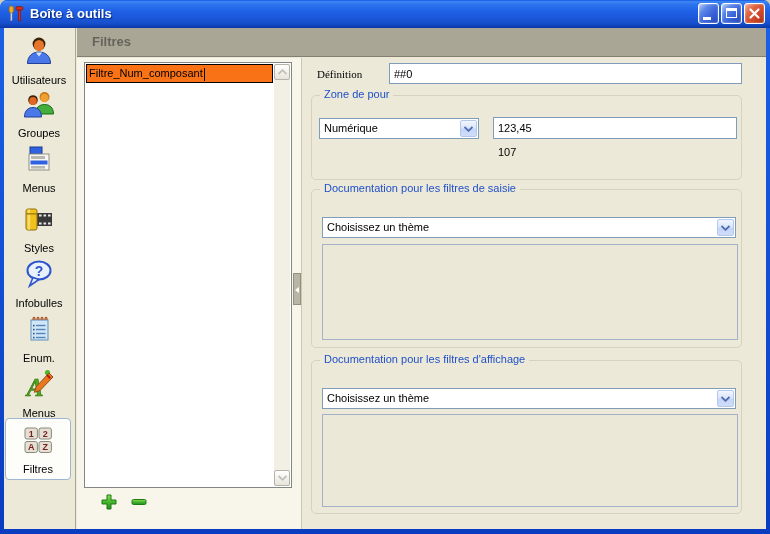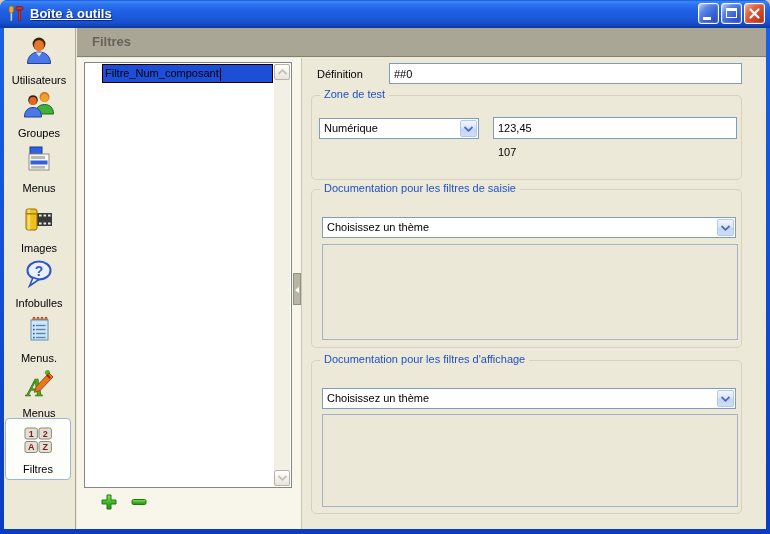--- a/index.html
+++ b/index.html
@@ -14,21 +14,20 @@
   .titlebar{
     position:absolute;top:0;left:0;right:0;height:28px;
     background:linear-gradient(180deg,#0f55e0 0%,#4188f5 6%,#2e74ee 14%,#1e5fe4 42%,#1c59dc 60%,#1750cc 82%,#0e3fb4 95%,#0a35a0 100%);
     border-radius:7px 7px 0 0;
   }
   .title-icon{position:absolute;left:7px;top:5px;width:18px;height:18px;}
   .title-text{
     position:absolute;left:30px;top:0;line-height:27px;
     color:#fff;font-size:13px;font-weight:bold;
     text-shadow:1px 1px 1px #0a2a80;
-    text-decoration:underline;
   }
   .controls{position:absolute;right:5px;top:3px;display:flex;gap:2px;}
   .wbtn{
     position:relative;width:21px;height:21px;border:1px solid #fff;border-radius:3px;
     background:linear-gradient(135deg,#b8ccf4 0%,#5a86e8 30%,#3a64d8 60%,#2548b8 100%);
     box-shadow:inset 0 0 2px rgba(255,255,255,.6);
     cursor:default;
   }
   .wbtn.close{background:linear-gradient(135deg,#f0b09a 0%,#e06a47 30%,#d2492a 60%,#a82f14 100%);}
   .glyph-min{position:absolute;left:4px;bottom:3px;width:8px;height:3px;background:#fff;}
@@ -56,22 +55,22 @@
     display:block;padding:6px 0 0 15px;font-size:13px;font-weight:bold;color:#66645a;
   }
   
   .list-panel{position:absolute;left:73px;top:30px;bottom:0;width:224px;background:#f8f6eb;}
   .listbox{
     position:absolute;left:7px;top:4px;width:208px;height:426px;
     background:#fff;border:1px solid #848681;
   }
   .edit-item{
     position:absolute;left:1px;top:1px;right:18px;height:19px;
-    background:#1d4ed8;border:1px solid #000;line-height:17px;padding-left:2px;
-    white-space:nowrap;overflow:hidden;margin-left:16px;
+    background:#f97316;border:1px solid #000;line-height:17px;padding-left:2px;
+    white-space:nowrap;overflow:hidden;
   }
   .caret{display:inline-block;width:1px;height:13px;background:#000;vertical-align:middle;margin-left:1px;}
   .scrollbar{position:absolute;top:1px;right:1px;bottom:1px;width:16px;background:#f2f0e5;}
   .sbtn{
     position:absolute;left:0;width:16px;height:16px;border:1px solid #b5b3aa;border-radius:2px;
     background:linear-gradient(180deg,#ffffff,#e6e4da);
     display:flex;align-items:center;justify-content:center;
   }
   .sbtn.up{top:0;}
   .sbtn.down{bottom:0;}
@@ -83,21 +82,21 @@
   }
   .splitter-handle:after{
     content:"";position:absolute;left:1px;top:13px;
     border-top:3px solid transparent;border-bottom:3px solid transparent;border-right:4px solid #fdfdf6;
   }
   
   .btn-add{position:absolute;left:23px;top:435px;width:18px;height:18px;cursor:default;}
   .btn-remove{position:absolute;left:53px;top:435px;width:18px;height:18px;cursor:default;}
   
   .detail{position:absolute;left:298px;top:30px;right:0;bottom:0;}
-  .lbl{position:absolute;color:#000;}
+  .lbl{position:absolute;color:#000;font-family:Liberation Serif, serif;}
   .txtfield{
     position:absolute;border:1px solid #7f9db9;background:#fff;
     font-family:"Liberation Sans",sans-serif;font-size:11px;padding:2px 4px;color:#000;
   }
   .groupbox{
     position:absolute;border:1px solid #d6d2bd;border-radius:5px;
   }
   .groupbox>.gtitle{
     position:absolute;top:-8px;left:8px;background:#ece9d8;padding:0 4px;
     color:#2050c8;font-size:11px;
@@ -197,21 +196,21 @@
                 <rect x="25" y="11.5" width="2.6" height="2"></rect>
               <rect x="16" y="19.5" width="2.6" height="2"></rect>
                 <rect x="20.5" y="19.5" width="2.6" height="2"></rect>
                 <rect x="25" y="19.5" width="2.6" height="2"></rect>
             </g>
             <rect x="3" y="6" width="11" height="21" rx="2" fill="#f0c01c" stroke="#93700c"></rect>
             <rect x="4.6" y="6.5" width="2.6" height="20" fill="#f8dc6a"></rect>
             <rect x="3" y="10" width="11" height="1.6" fill="#a8860e"></rect>
           </svg>
         </span>
-        <span class="side-label">Images</span>
+        <span class="side-label">Styles</span>
       </div>
 
       <div class="side-item" style="top:230px">
         <span class="side-icon">
           <svg viewBox="0 0 32 32" width="32" height="32">
             <ellipse cx="16" cy="12.5" rx="11.5" ry="9" fill="#eaf1fe" stroke="#2c55cc" stroke-width="2"></ellipse>
             <path d="M10 19.5 L6.5 28 L16 21.5 Z" fill="#eaf1fe" stroke="#2c55cc" stroke-width="1.6"></path>
             <text x="16" y="17.5" font-size="14" font-weight="bold" fill="#2c55cc" text-anchor="middle" font-family="Liberation Sans, sans-serif">?</text>
           </svg>
         </span>
@@ -230,21 +229,21 @@
                 <line x1="13" y1="24.5" x2="22.5" y2="24.5"></line>
             </g>
             <g fill="#38577a">
               <rect x="10" y="11.8" width="1.6" height="1.6"></rect>
                 <rect x="10" y="15.8" width="1.6" height="1.6"></rect>
               <rect x="10" y="19.8" width="1.6" height="1.6"></rect>
                 <rect x="10" y="23.8" width="1.6" height="1.6"></rect>
             </g>
           </svg>
         </span>
-        <span class="side-label">Menus.</span>
+        <span class="side-label">Enum.</span>
       </div>
 
       <div class="side-item" style="top:340px">
         <span class="side-icon">
           <svg viewBox="0 0 32 32" width="32" height="32">
             <text x="12" y="28" font-size="25" font-weight="bold" font-style="italic" fill="#52a81e" stroke="#2a6a0c" stroke-width="0.6" text-anchor="middle" font-family="Liberation Serif, serif">A</text>
             <circle cx="24.5" cy="4.5" r="2.6" fill="#4ab828"></circle>
             <path d="M26 5 l4 4 -13 13.5 -5.6 1.8 1.8-5.6 z" fill="#e87820" stroke="#9a4a10"></path>
             <path d="M24 7 l3.2 3.2" stroke="#b01818" stroke-width="2"></path>
           </svg>
@@ -324,21 +323,21 @@
 
     <div class="vsep"></div>
     <div class="splitter-handle"></div>
 
     <div class="detail">
 
       <span class="lbl" style="left:15px;top:10px">Définition</span>
       <input class="txtfield" style="left: 87px; top: 5px; width: 353px; height: 21px;" value="##0">
 
       <div class="groupbox" style="left:9px;top:37px;width:431px;height:85px">
-        <span class="gtitle">Zone de test</span>
+        <span class="gtitle">Zone de pour</span>
       </div>
       <div class="combo" style="left:17px;top:60px;width:160px;height:21px">
         <span class="cval">Numérique</span>
         <span class="dd">
           <svg width="9" height="6" viewBox="0 0 9 6">
               <path d="M0.5 1 L4.5 4.8 L8.5 1" fill="none" stroke="#4f6bb0" stroke-width="1.8"></path>
             </svg>
         </span>
       </div>
       <input class="txtfield" style="left: 191px; top: 59px; width: 244px; height: 22px;" value="123,45">

